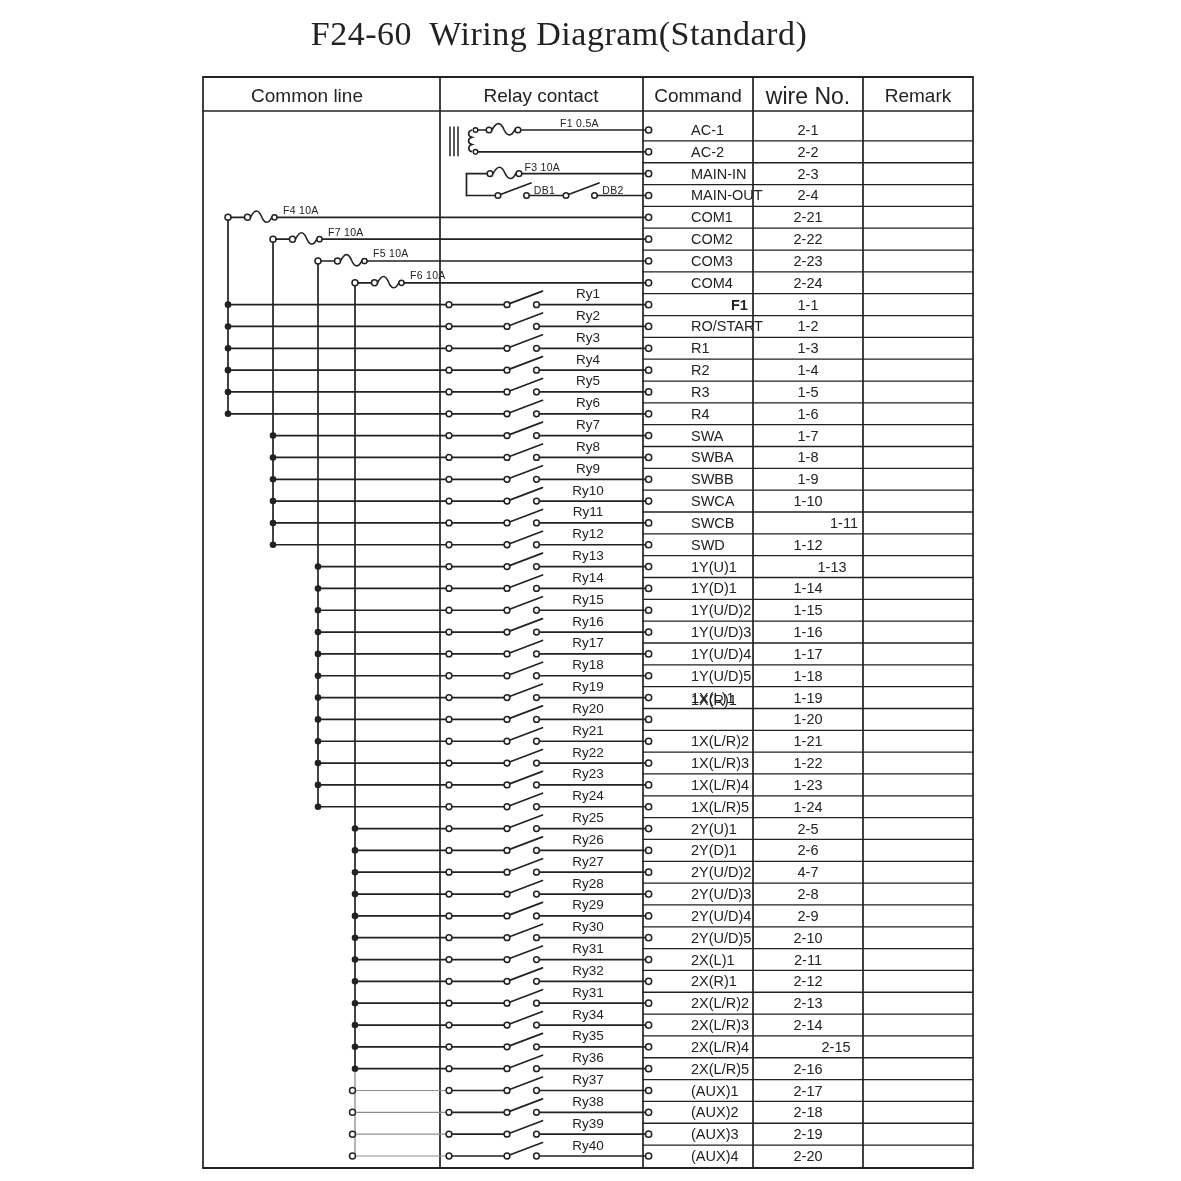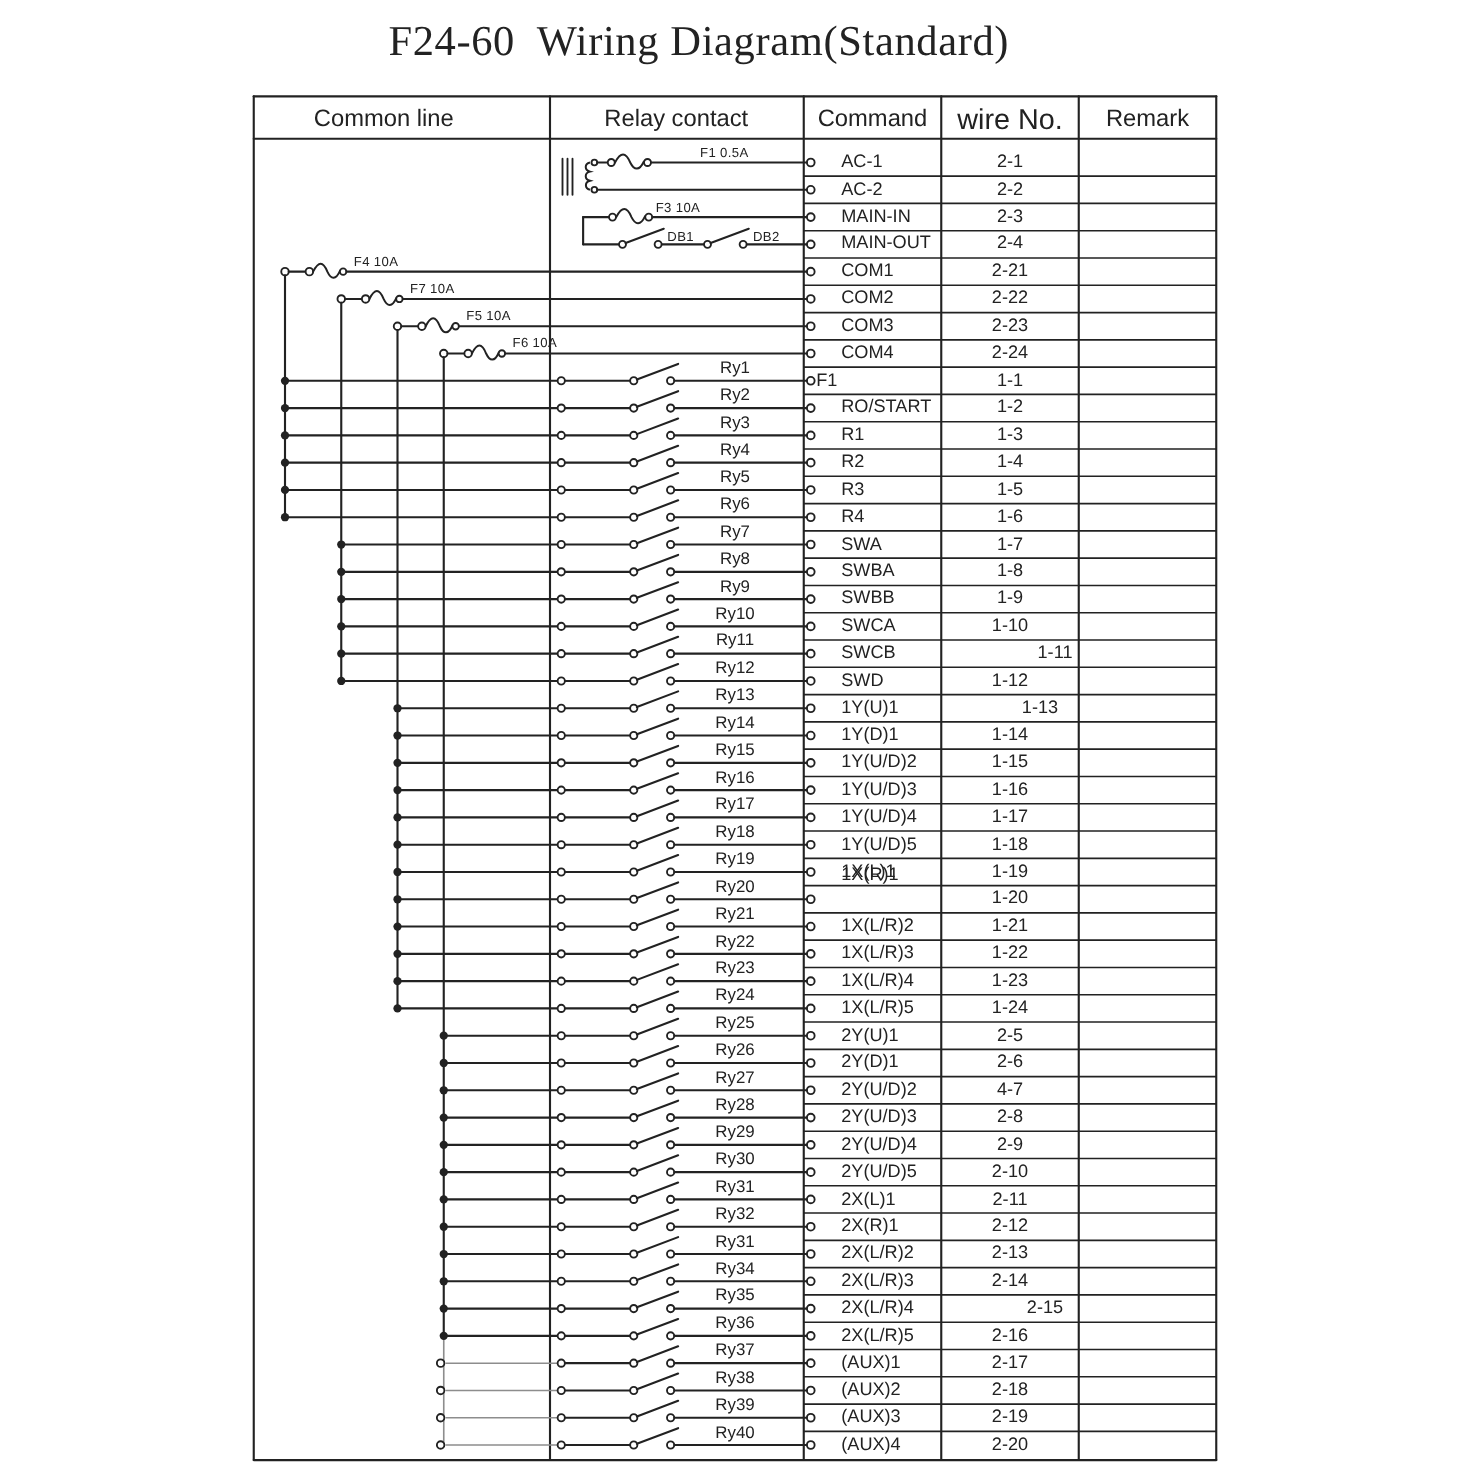--- a/index.html
+++ b/index.html
@@ -5,21 +5,21 @@
   html,body{margin:0;padding:0;background:#e9e9e9;}
   .page{position:relative;width:1181px;height:1181px;background:#ffffff;overflow:hidden;
         font-family:"Liberation Sans",sans-serif;color:var(--ink,#222);}
   .title{position:absolute;top:15px;left:0;width:1118px;text-align:center;
          font-family:"Liberation Serif",serif;font-size:34px;letter-spacing:.5px;white-space:pre;}
   #circuit-svg{position:absolute;left:0;top:0;}
   #labels{position:absolute;left:0;top:0;width:100%;height:100%;pointer-events:none;}
   .lbl{position:absolute;white-space:pre;line-height:1;color:var(--ink,#222);}
   .hdr{font-size:19px;transform:translate(-50%,-50%);}
   .hdr-wire{font-size:23px;transform:translate(-50%,-50%);}
-  .cmd{font-size:14.5px;transform:translate(0,-50%);}
+  .cmd{font-size:14.5px;transform:translate(0,-50%);margin-left:18px;}
   .wire{font-size:14.5px;transform:translate(-50%,-50%);}
   .relay{font-size:13.5px;transform:translate(-50%,-50%);}
   .fuse{font-size:10.5px;transform:translate(0,-50%);letter-spacing:.3px;}
   .db{font-size:10.5px;transform:translate(-50%,-50%);letter-spacing:.3px;}
 </style>
 </head>
 <body>
 
 <div class="page">
   <div class="title">F24-60  Wiring Diagram(Standard)</div>
@@ -620,21 +620,21 @@
       <span class="lbl cmd" style="left: 673px; top: 195.49px;">MAIN-OUT</span>
       <span class="lbl wire" style="left: 808px; top: 195.49px;">2-4</span>
       <span class="lbl cmd" style="left: 673px; top: 217.32px;">COM1</span>
       <span class="lbl wire" style="left: 808px; top: 217.32px;">2-21</span>
       <span class="lbl cmd" style="left: 673px; top: 239.15px;">COM2</span>
       <span class="lbl wire" style="left: 808px; top: 239.15px;">2-22</span>
       <span class="lbl cmd" style="left: 673px; top: 260.98px;">COM3</span>
       <span class="lbl wire" style="left: 808px; top: 260.98px;">2-23</span>
       <span class="lbl cmd" style="left: 673px; top: 282.81px;">COM4</span>
       <span class="lbl wire" style="left: 808px; top: 282.81px;">2-24</span>
-      <span class="lbl cmd" style="left: 653px; top: 304.64px;">F1</span>
+      <span class="lbl cmd" style="left: 713px; top: 304.64px; font-weight: bold;">F1</span>
       <span class="lbl wire" style="left: 808px; top: 304.64px;">1-1</span>
       <span class="lbl cmd" style="left: 673px; top: 326.47px;">RO/START</span>
       <span class="lbl wire" style="left: 808px; top: 326.47px;">1-2</span>
       <span class="lbl cmd" style="left: 673px; top: 348.3px;">R1</span>
       <span class="lbl wire" style="left: 808px; top: 348.3px;">1-3</span>
       <span class="lbl cmd" style="left: 673px; top: 370.13px;">R2</span>
       <span class="lbl wire" style="left: 808px; top: 370.13px;">1-4</span>
       <span class="lbl cmd" style="left: 673px; top: 391.96px;">R3</span>
       <span class="lbl wire" style="left: 808px; top: 391.96px;">1-5</span>
       <span class="lbl cmd" style="left: 673px; top: 413.79px;">R4</span>

